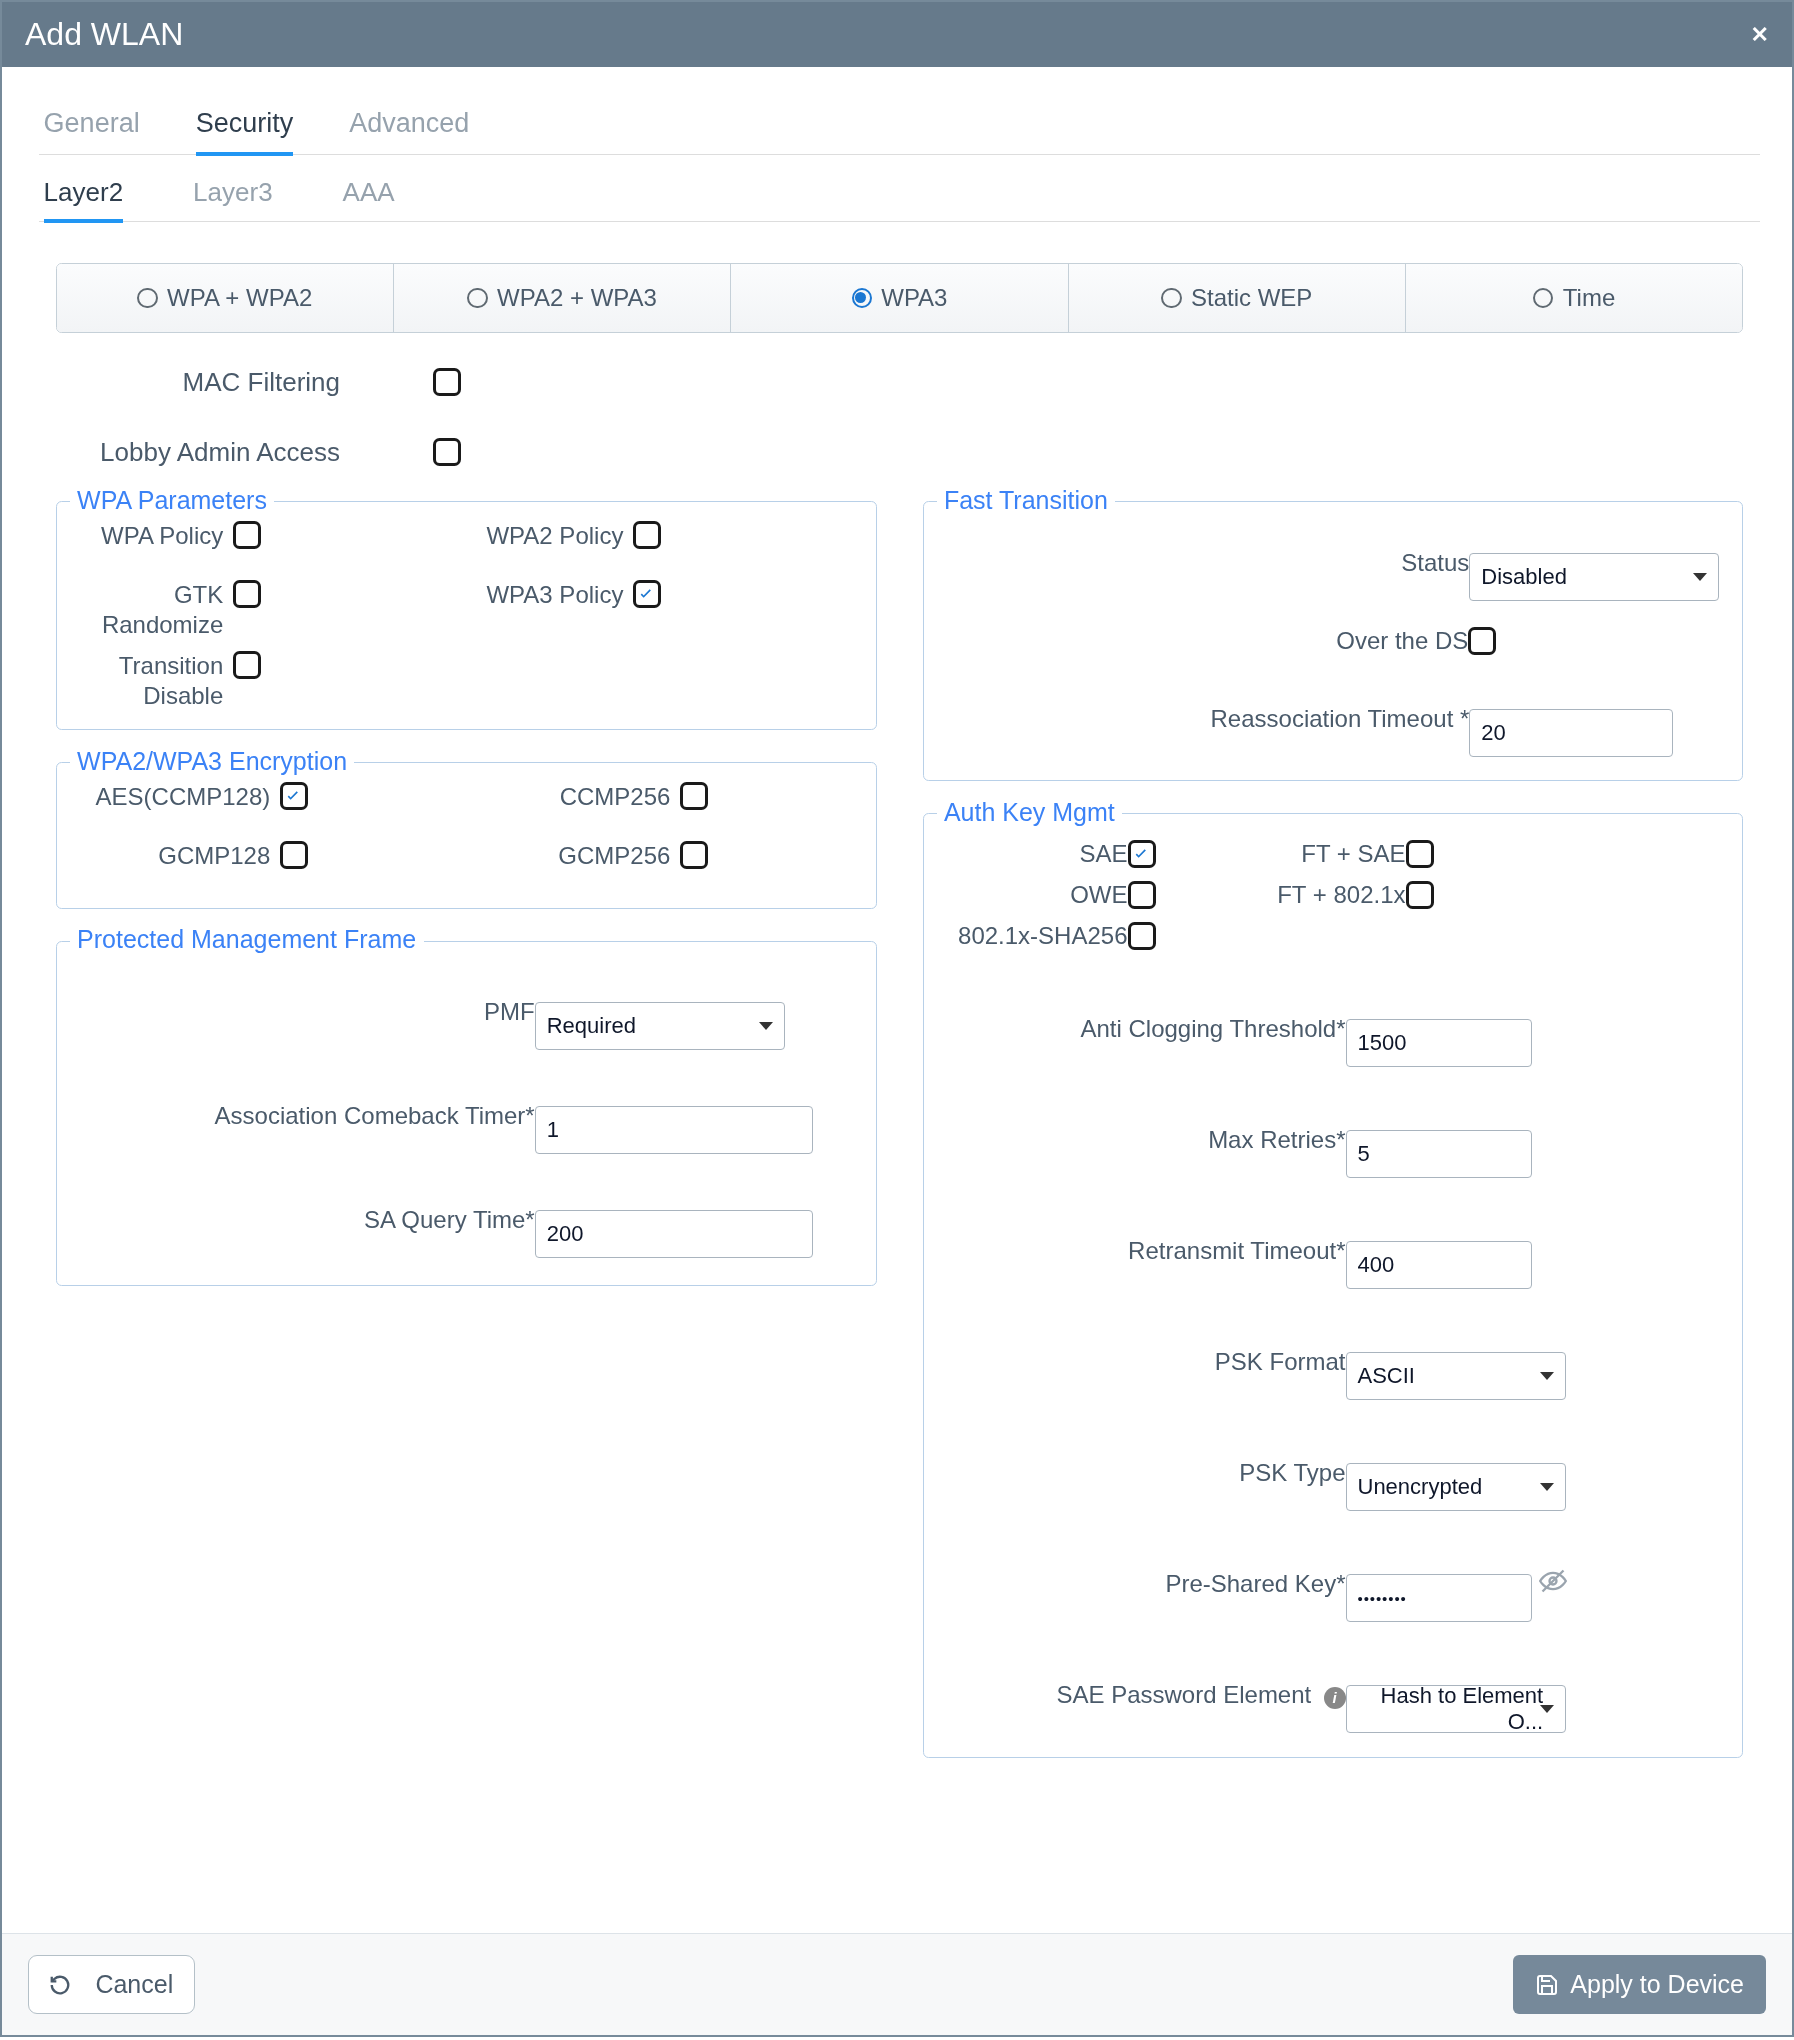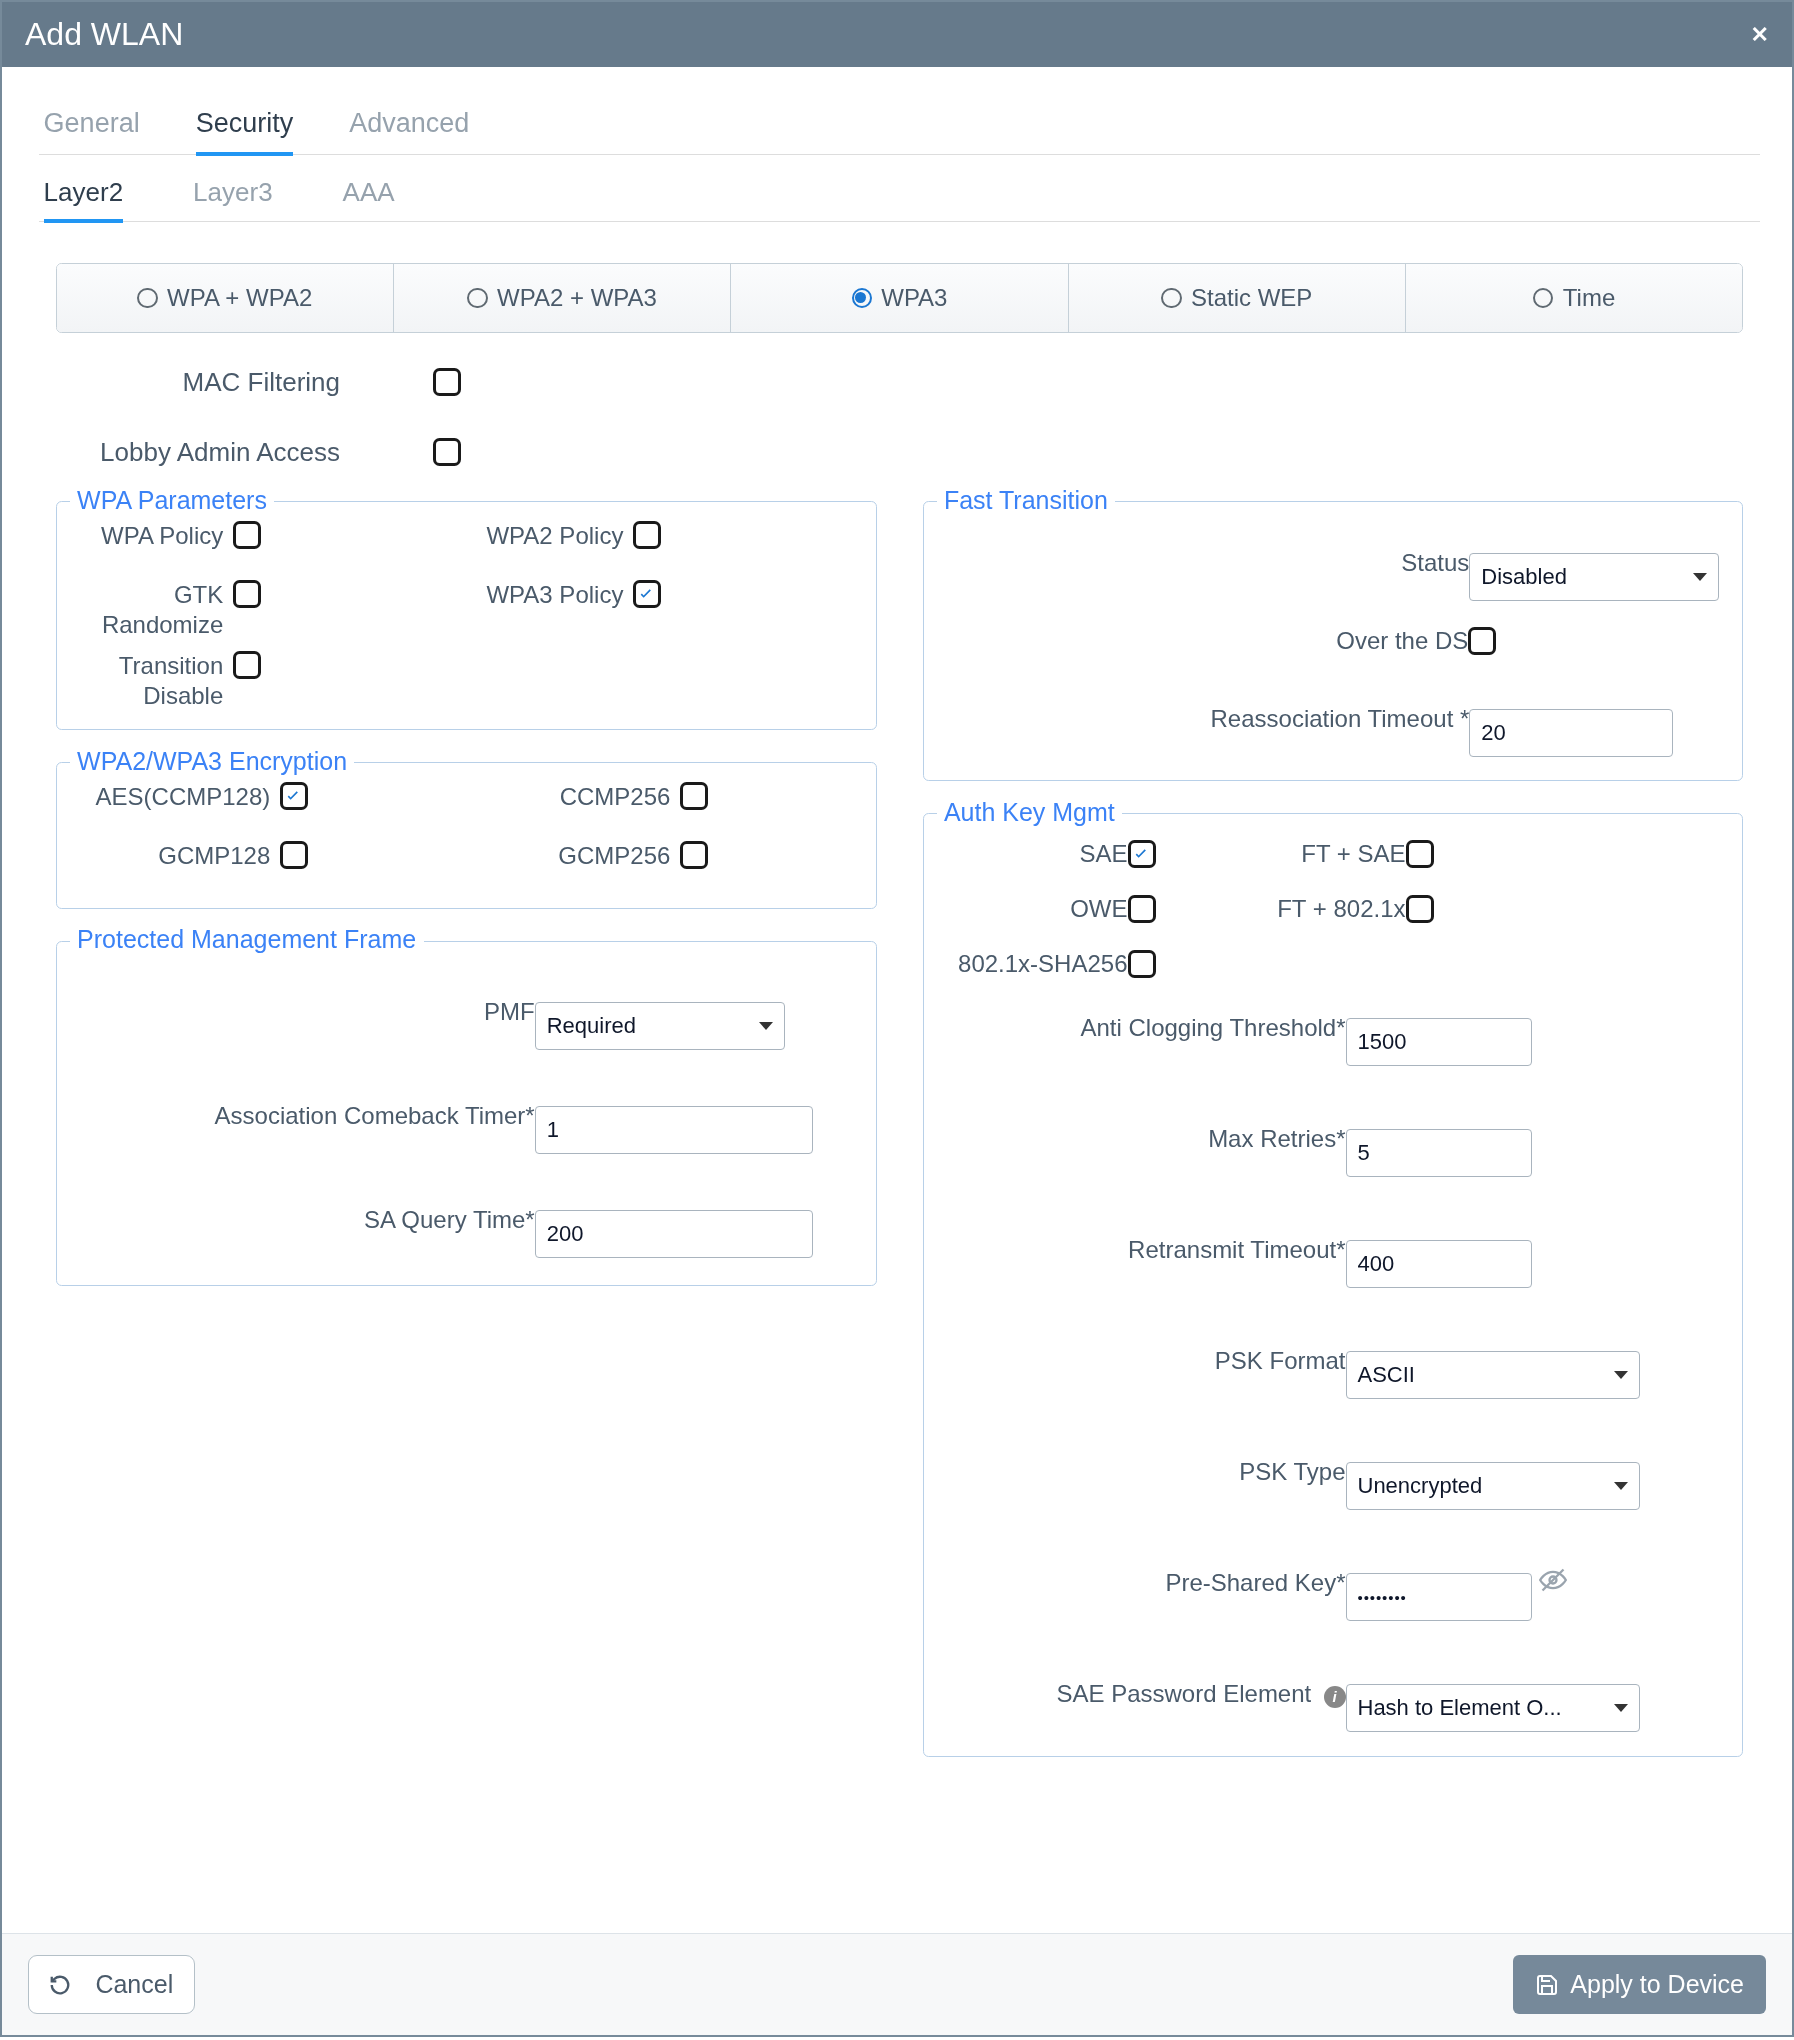--- a/index.html
+++ b/index.html
@@ -138,25 +138,25 @@
   }
   .info-icon {
     display:inline-flex; align-items:center; justify-content:center;
     width:22px;height:22px;border-radius:50%;background:#888;color:#fff;font-size:15px;font-weight:bold;font-style:italic;
     margin-left:5.6px;
   }
   .eye { margin-left:7.4px; color:#a0a8b0;}
   .pmf-row .flabel2{ width: 455px; font-size:24px; }
   .pmf-row { display:flex; align-items:center; margin-bottom:28px;}
   .pmf-row:last-child{margin-bottom:4.6px;}
-  .akm-top { display:grid; grid-template-columns: 181px 83px 195px 56px; row-gap:27px; margin-bottom:11px; align-items:flex-start; font-size:24px;}
+  .akm-top { display:grid; grid-template-columns: 181px 83px 195px 56px; row-gap:13px; margin-bottom:40px; align-items:flex-start; font-size:24px;}
   .akm-r { display:flex; align-items:center; margin-bottom: 35px; }
   .akm-r .l { width: 399px; font-size:24px;}
   .akm-r .input { width:186px; }
-  .akm-r .select { width: 294px; }
+  .akm-r .select { width: 220px; }
   .footer {
     height: 102px;
     background: #f7f8f9;
     border-top: 1.9px solid #dde3e8;
     display:flex;
     align-items:center;
     justify-content:space-between;
     padding: 0 26px;
   }
   .btn-cancel {

